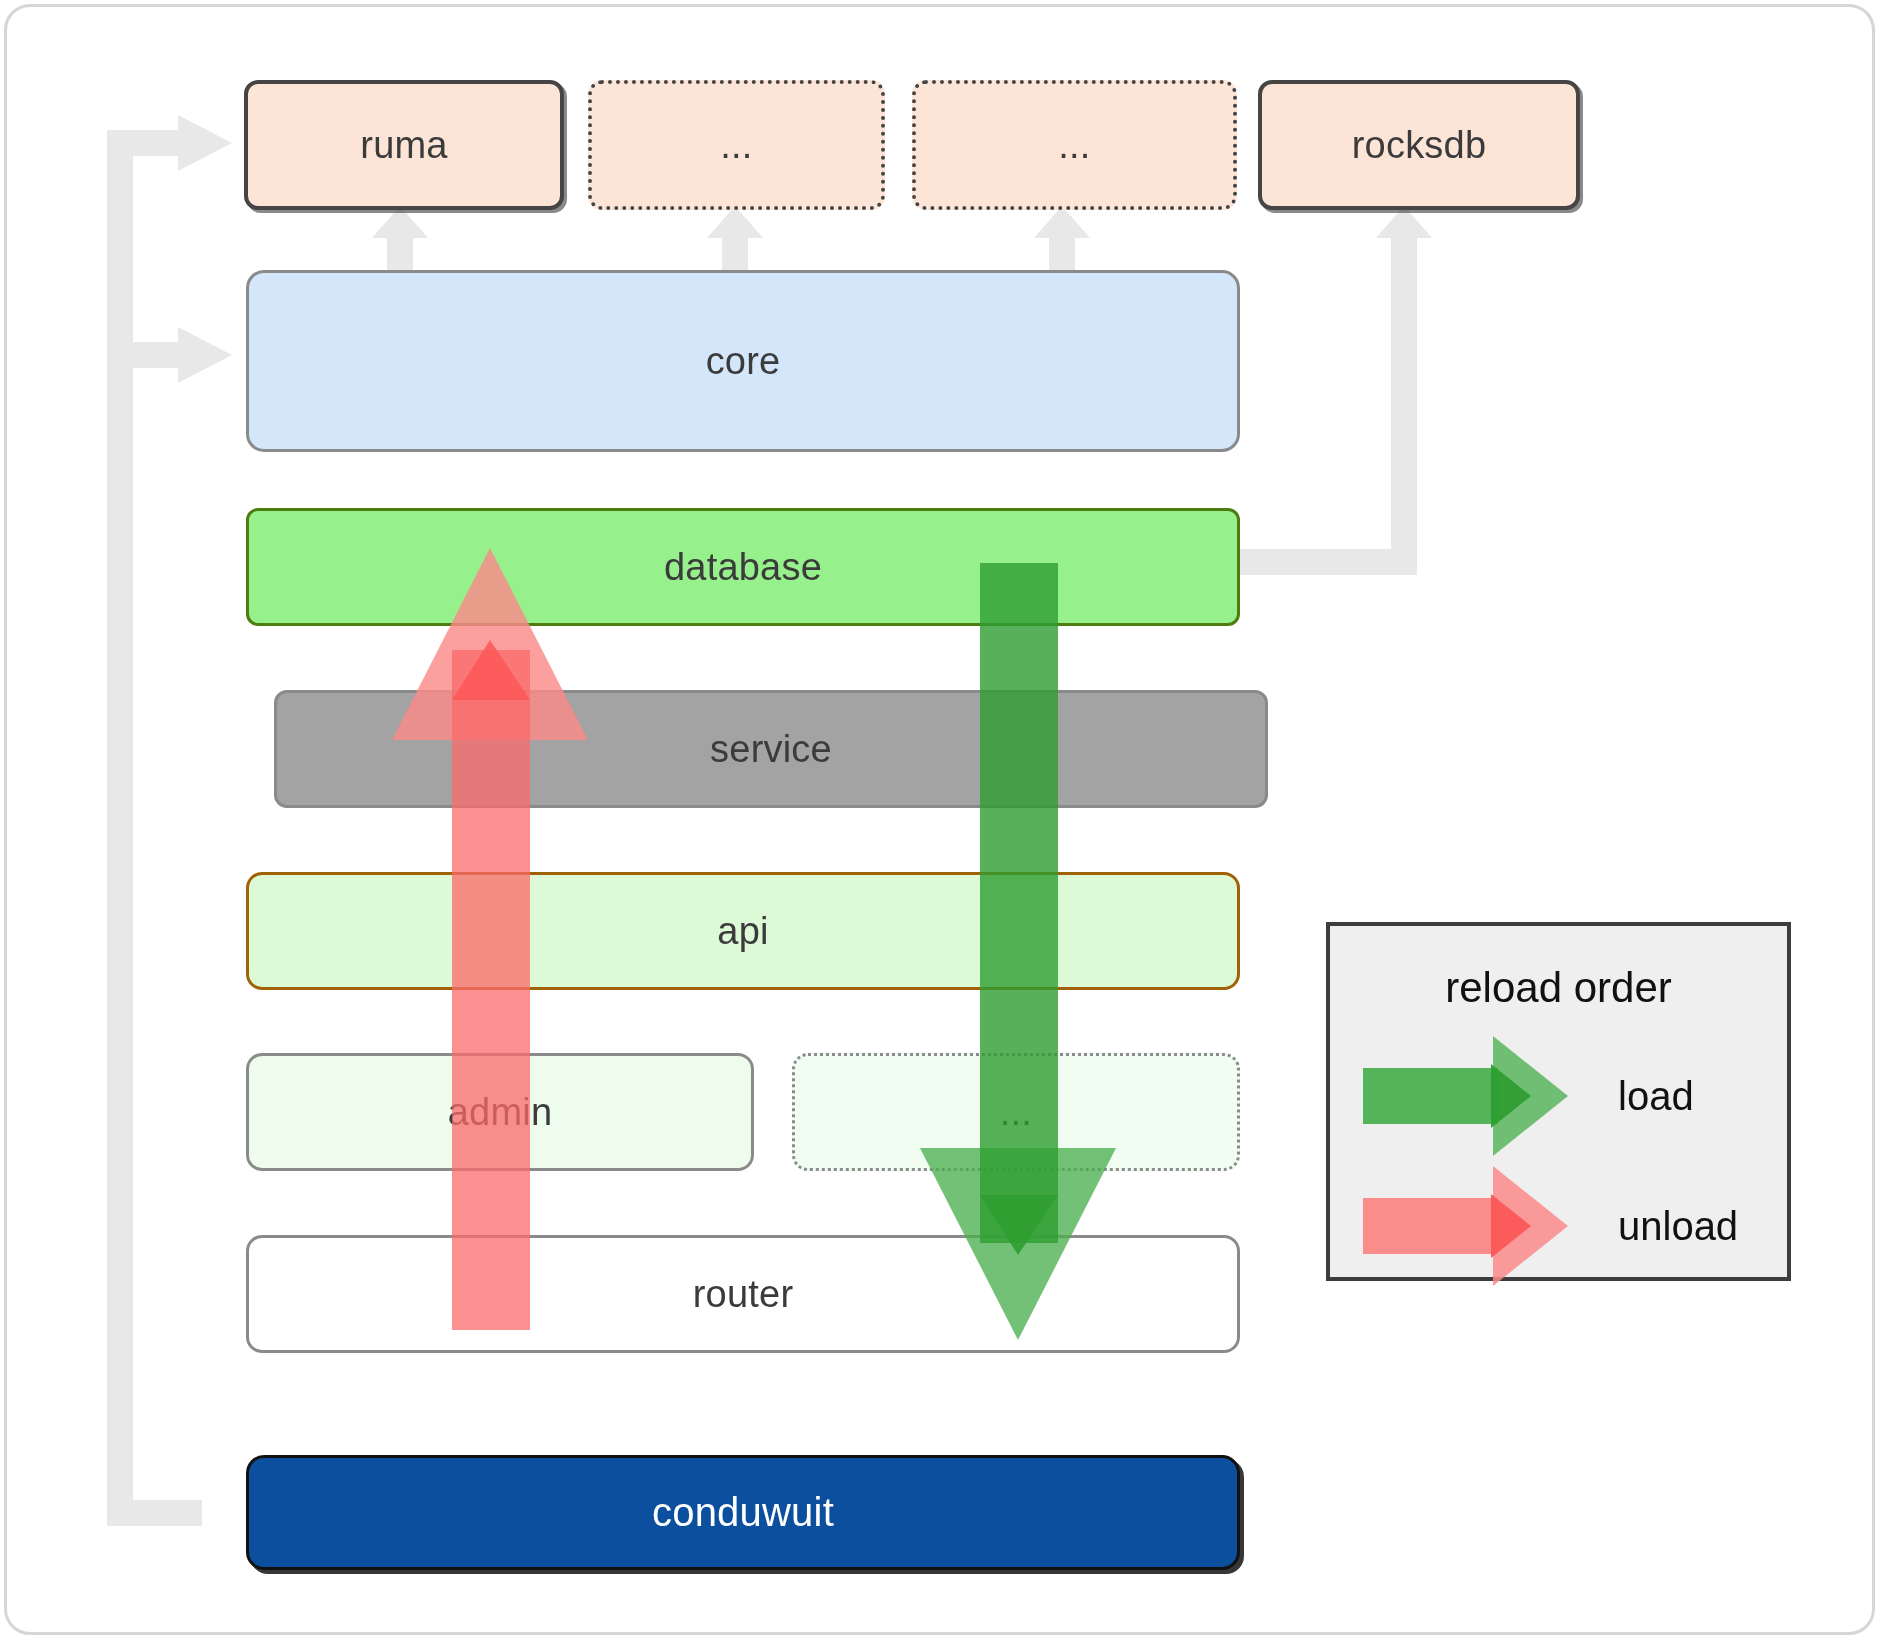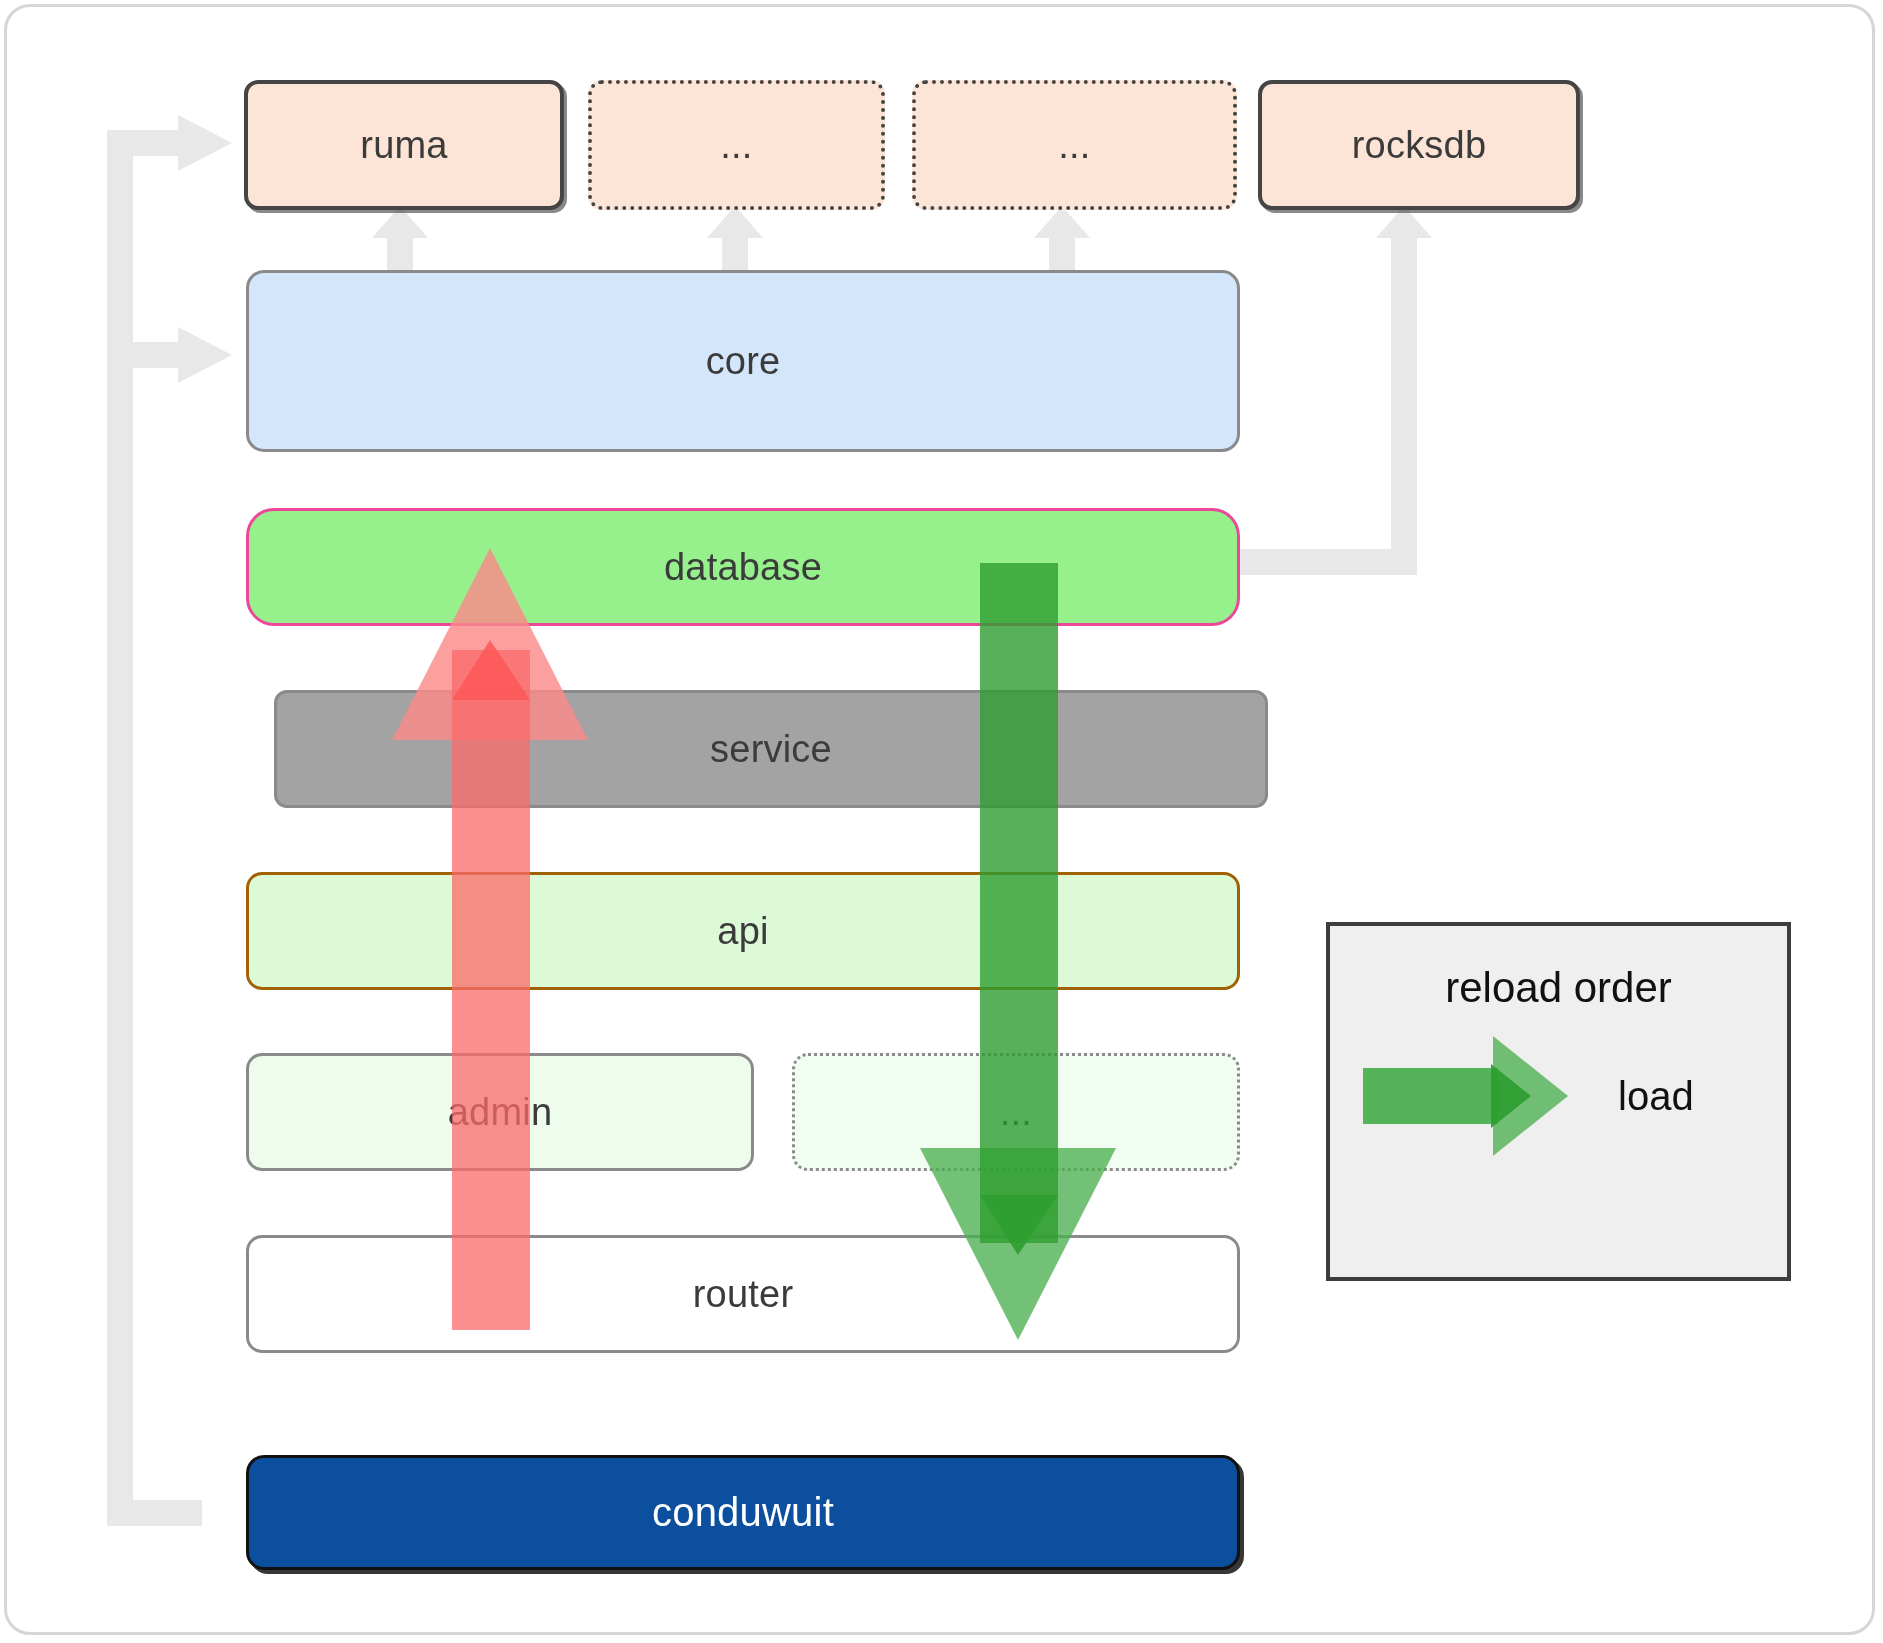--- a/index.html
+++ b/index.html
@@ -54,22 +54,22 @@
     border: 4px dotted #454545;
   }
 
   .core-box {
     background: #d4e6fa;
     border: 3px solid #8a8a8a;
     border-radius: 18px;
   }
   .db-box {
     background: #96f18d;
-    border: 3px solid #ec4899;
-    border-radius: 28px;
+    border: 3px solid #4d7c0f;
+    border-radius: 12px;
   }
   .service-box {
     background: #a3a3a3;
     border: 3px solid #8a8a8a;
     border-radius: 13px;
     margin-left: 28px;
   }
   .api-box {
     background: #ddfad6;
     border: 3px solid #a16207;
@@ -255,14 +255,22 @@
 
     <div class="legend-row r1">
       <svg class="legend-swatch" viewBox="0 0 215 160">
         <polygon points="205,80 130,20 130,140" fill="#4caf50" opacity="0.78"></polygon>
         <rect x="0" y="52" width="135" height="56" fill="#4caf50" opacity="0.95"></rect>
         <polygon points="168,80 128,48 128,112" fill="#2e9e31" opacity="0.95"></polygon>
       </svg>
       <span class="legend-label">load</span>
     </div>
 
+    <div class="legend-row r2">
+      <svg class="legend-swatch" viewBox="0 0 215 160">
+        <polygon points="205,80 130,20 130,140" fill="#fa8a8a" opacity="0.85"></polygon>
+        <rect x="0" y="52" width="135" height="56" fill="#fa8a8a" opacity="0.98"></rect>
+        <polygon points="168,80 128,48 128,112" fill="#fb5757" opacity="0.95"></polygon>
+      </svg>
+      <span class="legend-label">unload</span>
+    </div>
   </div>
 </div>
 
 </body></html>

